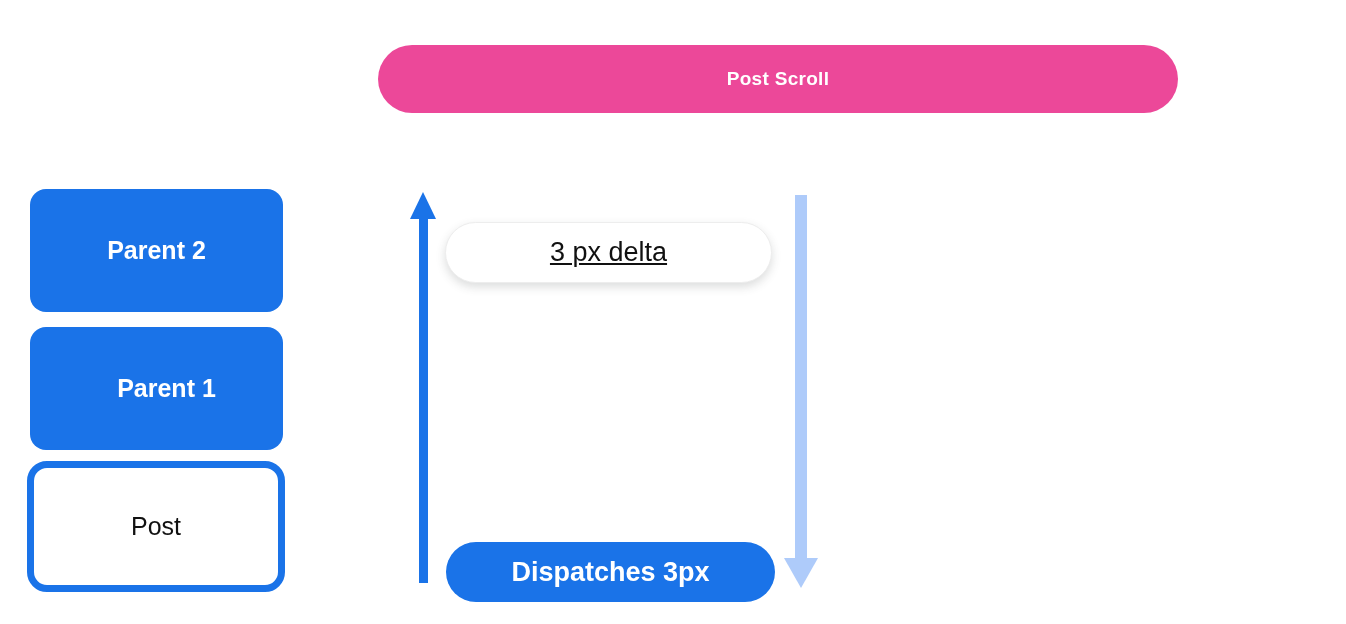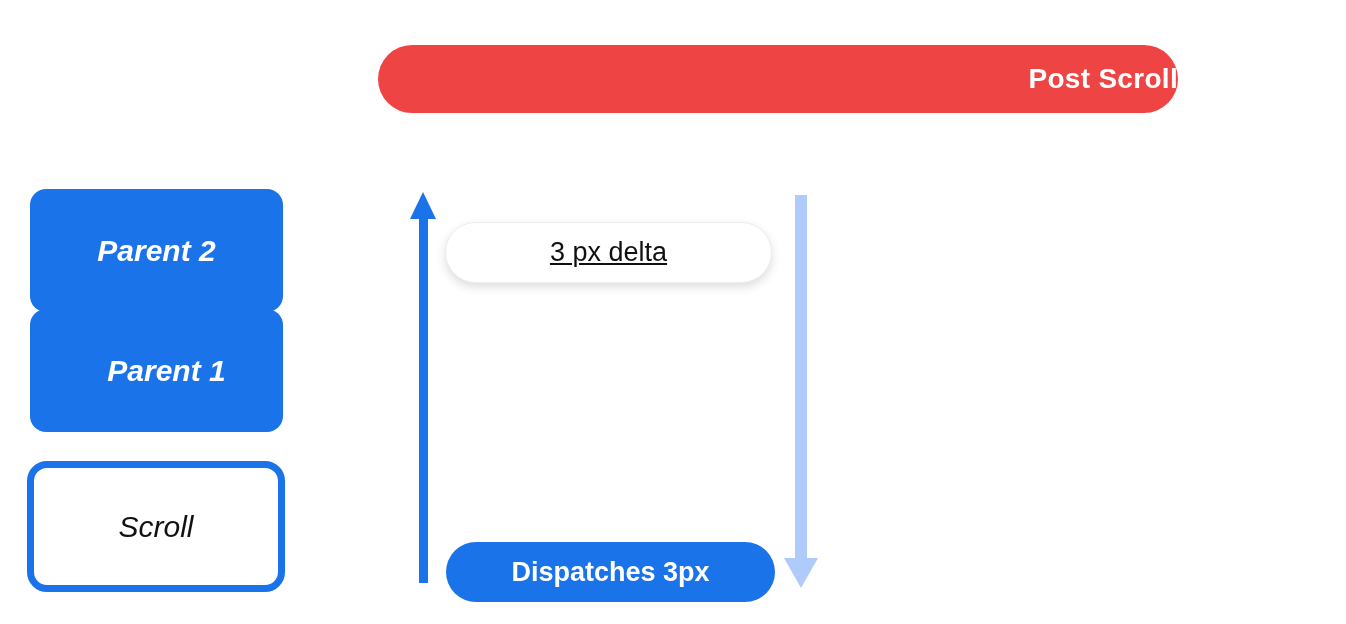--- a/index.html
+++ b/index.html
@@ -23,43 +23,41 @@
     box-sizing: border-box;
     text-align: center;
   }
   
   .header-pill {
     left: 378px;
     top: 45px;
     width: 800px;
     height: 68px;
     border-radius: 34px;
-    background: #ef4444;
+    background: #ec4899;
     color: #ffffff;
-    font-size: 28px;
+    font-size: 19px;
     font-weight: 700;
     letter-spacing: 0.3px;
-    justify-content: flex-end;
   }
   
   .node {
     left: 30px;
     width: 253px;
     height: 123px;
     border-radius: 16px;
-    font-size: 30px;
-    font-style: italic;
+    font-size: 25px;
   }
   .node.filled {
     background: #1A73E8;
     color: #ffffff;
     font-weight: 700;
   }
   .node-parent2 { top: 189px; }
-  .node-parent1 { top: 309px; padding-left: 20px; }
+  .node-parent1 { top: 327px; padding-left: 20px; }
   .node-child {
     left: 27px;
     top: 461px;
     width: 258px;
     height: 131px;
     background: #ffffff;
     border: 7px solid #1A73E8;
     border-radius: 20px;
     color: #111111;
     font-weight: 500;
@@ -146,21 +144,21 @@
 
   <div class="node filled node-parent2">
     <span>Parent 2</span>
   </div>
 
   <div class="node filled node-parent1">
     <span>Parent 1</span>
   </div>
 
   <div class="node node-child">
-    <span>Scroll</span>
+    <span>Post</span>
   </div>
 
   <div class="arrow arrow-up">
     <div class="head"></div>
     <div class="line"></div>
   </div>
 
   <div class="arrow arrow-down">
     <div class="line"></div>
     <div class="head"></div>

